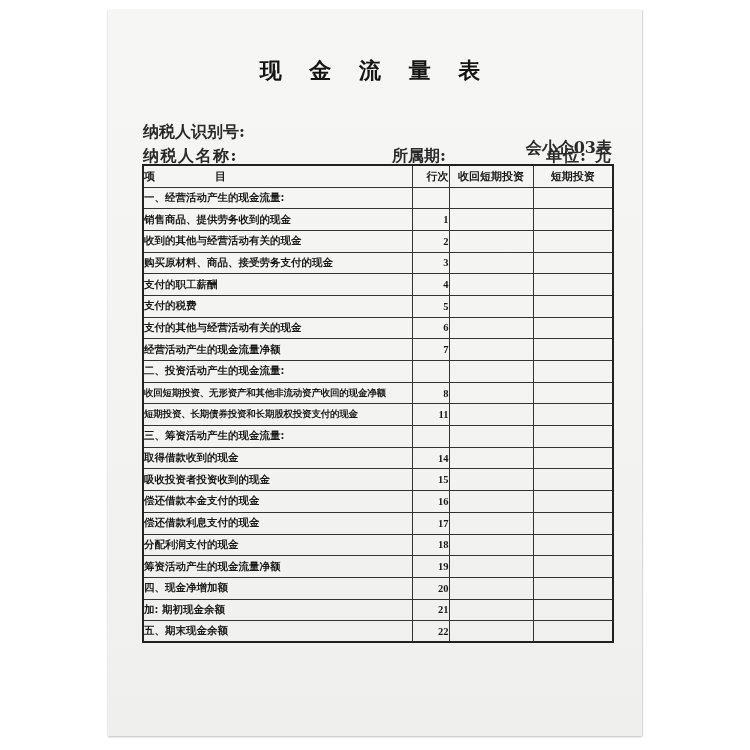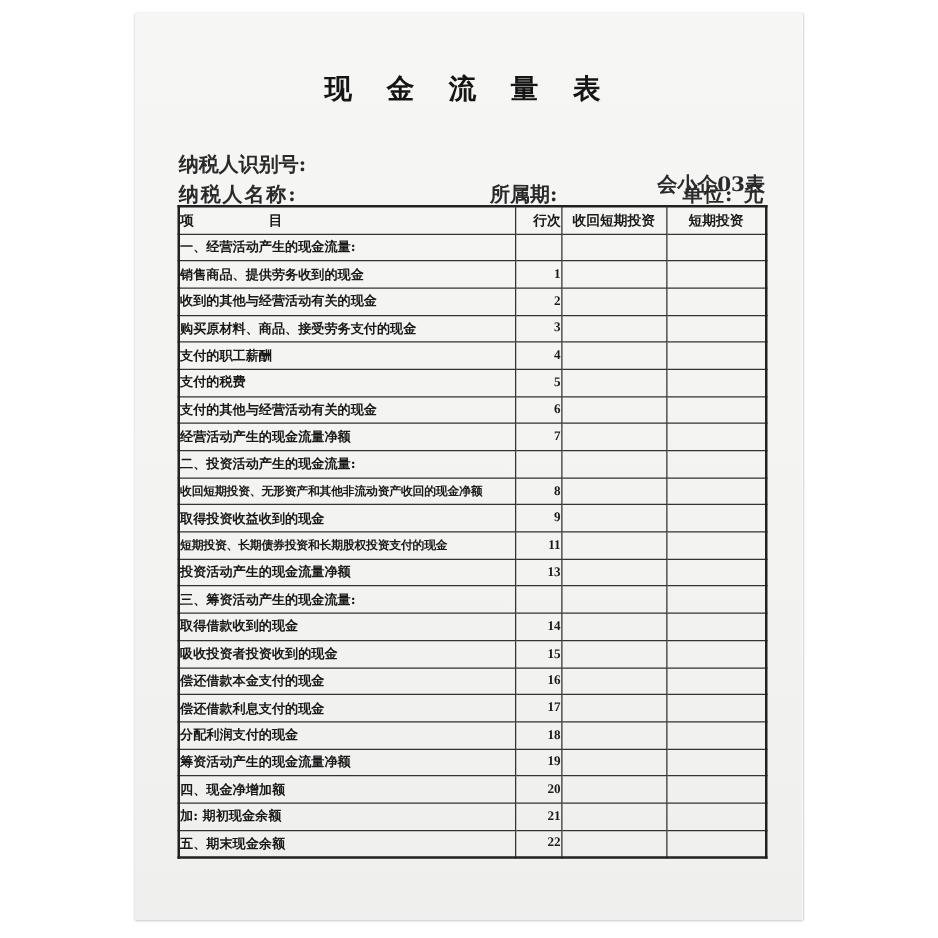--- a/index.html
+++ b/index.html
@@ -124,34 +124,22 @@
           <td class="c-cur amt"></td>
           <td class="c-prev amt"></td>
         </tr>
         <tr>
           <td class="c-item sub small">收回短期投资、无形资产和其他非流动资产收回的现金净额</td>
           <td class="c-line">8</td>
           <td class="c-cur amt"></td>
           <td class="c-prev amt"></td>
         </tr>
         <tr>
-          <td class="c-item sub">取得投资收益收到的现金</td>
-          <td class="c-line">9</td>
-          <td class="c-cur amt"></td>
-          <td class="c-prev amt"></td>
-        </tr>
-        <tr>
           <td class="c-item sub small">短期投资、长期债券投资和长期股权投资支付的现金</td>
           <td class="c-line">11</td>
-          <td class="c-cur amt"></td>
-          <td class="c-prev amt"></td>
-        </tr>
-        <tr>
-          <td class="c-item sub">投资活动产生的现金流量净额</td>
-          <td class="c-line">13</td>
           <td class="c-cur amt"></td>
           <td class="c-prev amt"></td>
         </tr>
         <tr>
           <td class="c-item sec">三、筹资活动产生的现金流量:</td>
           <td class="c-line"></td>
           <td class="c-cur amt"></td>
           <td class="c-prev amt"></td>
         </tr>
         <tr>

